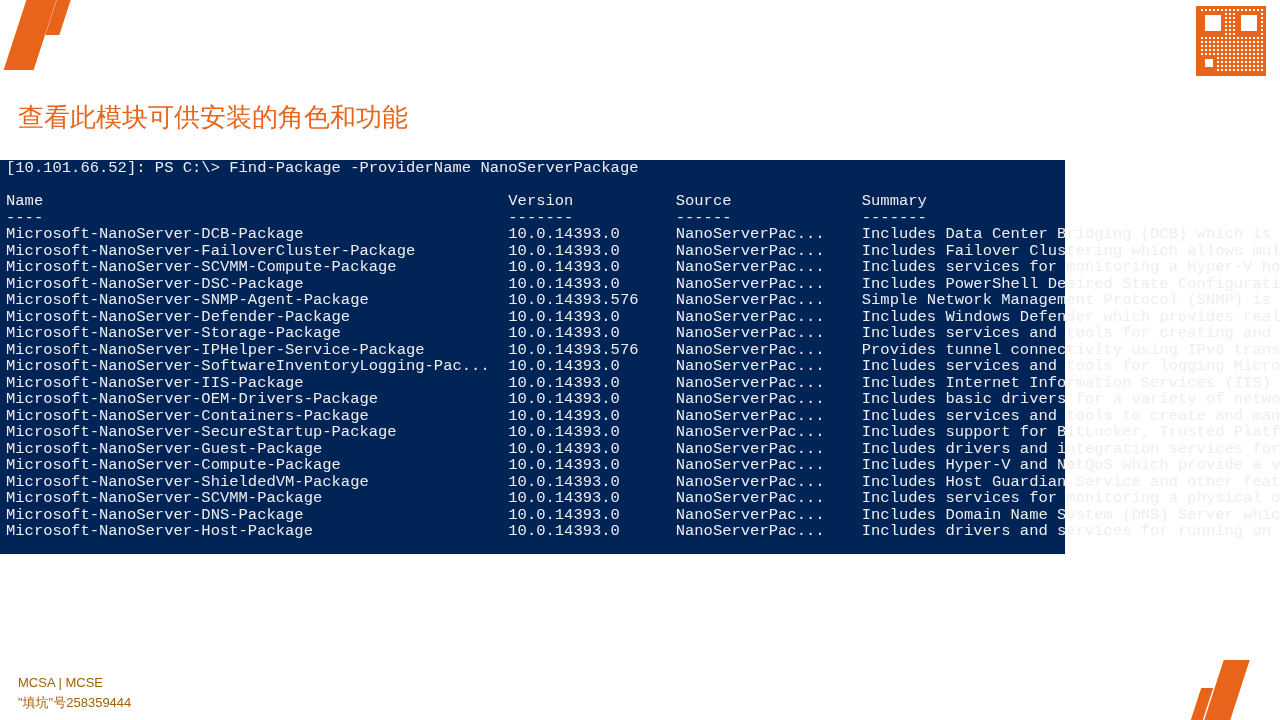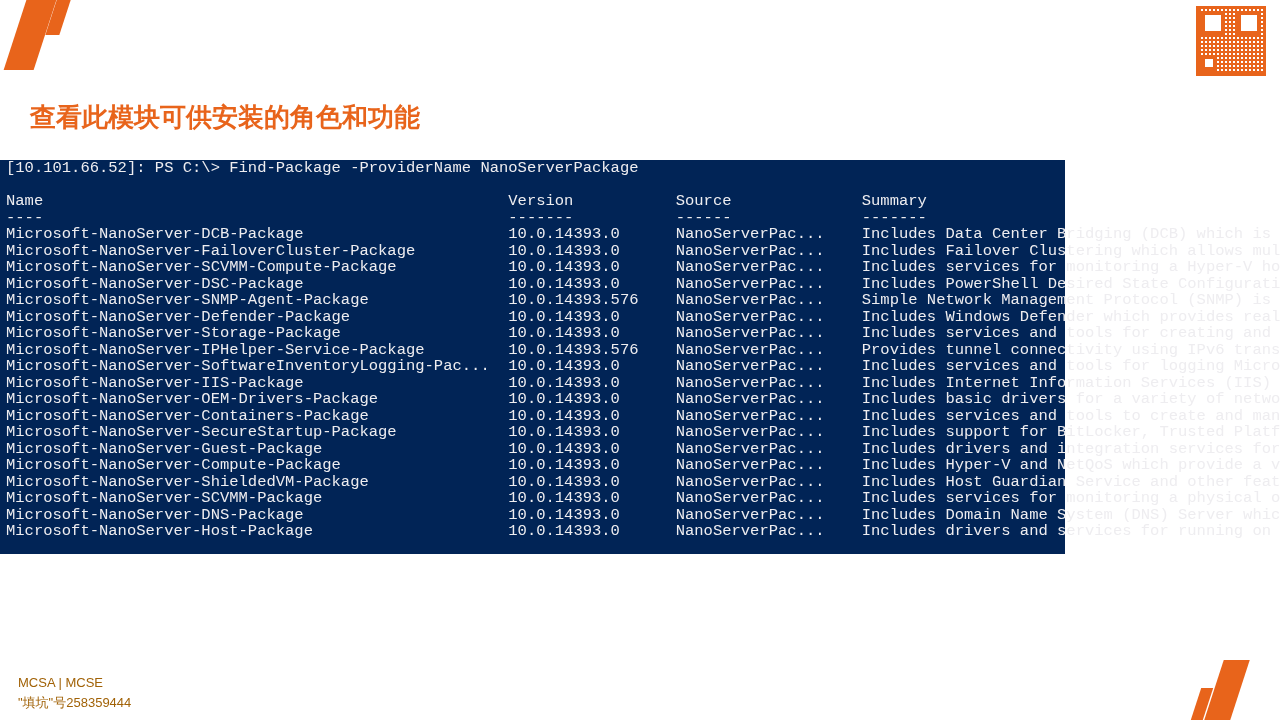--- a/index.html
+++ b/index.html
@@ -58,24 +58,24 @@
     bottom: 2px;
     left: 2px;
     width: 16px;
     height: 16px;
     border: 4px solid #e8641b;
     background: #fff;
   }
   .title {
     position: absolute;
     top: 100px;
-    left: 30px;
+    left: 18px;
     font-size: 26px;
     color: #e8641b;
-    font-weight: 700;
+    font-weight: 400;
   }
   .terminal {
     position: absolute;
     top: 160px;
     left: 0;
     width: 1065px;
     background: #012456;
     color: #eeedf0;
     font-family: "Consolas", "Courier New", monospace;
     font-size: 15.5px;

